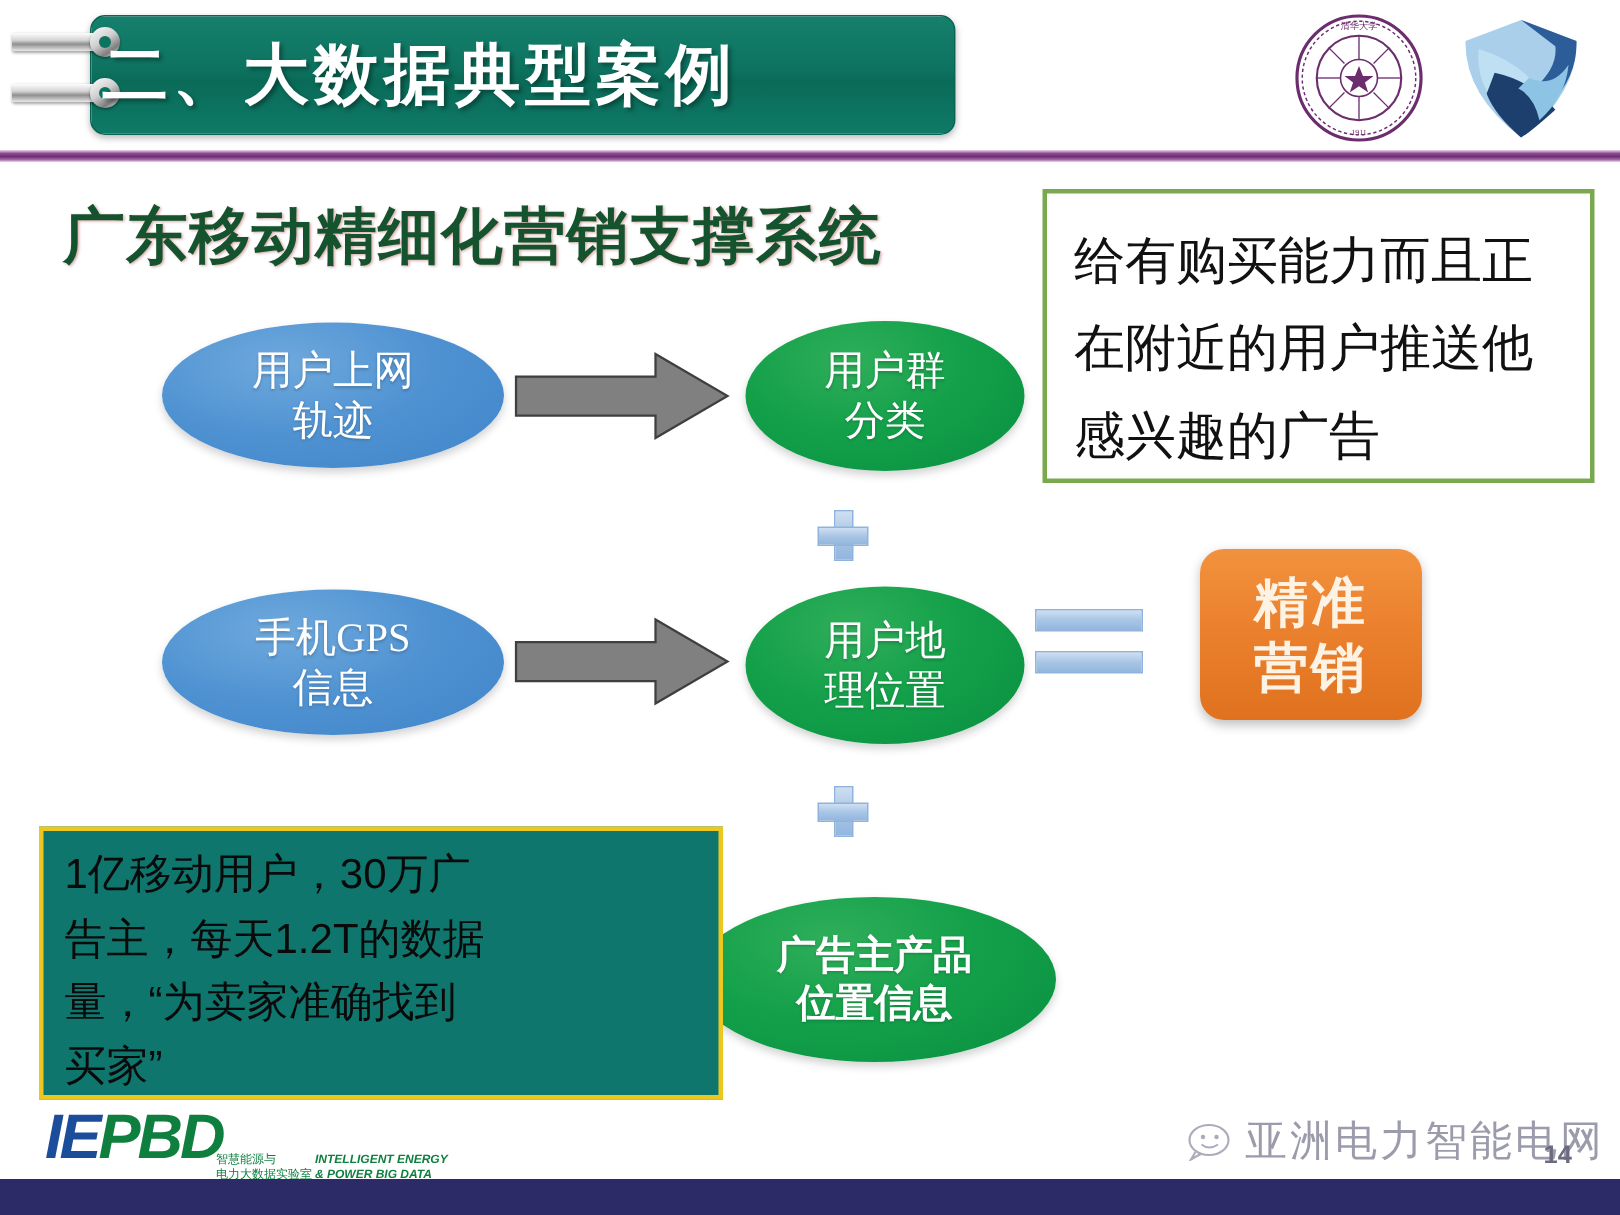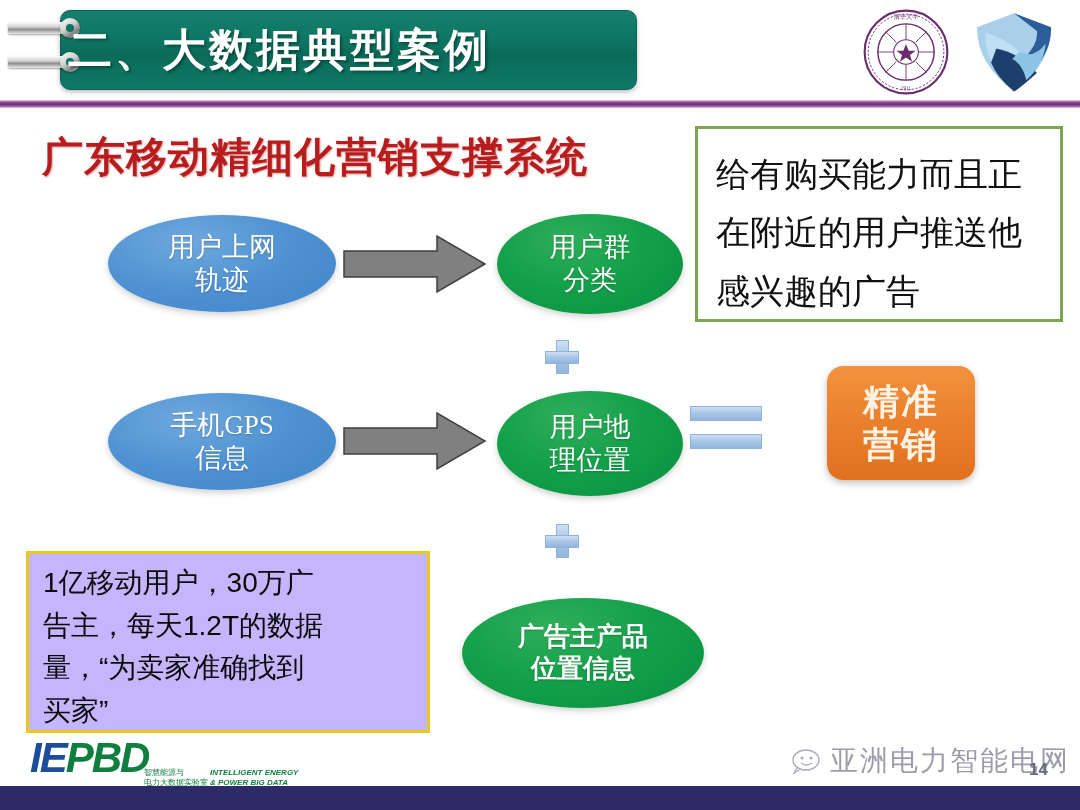--- a/index.html
+++ b/index.html
@@ -109,21 +109,21 @@
     position: absolute;
     left: 0; top: 108px;
     width: 1080px; height: 630px;
   }
 
   .section-title {
     position: absolute;
     left: 42px; top: 22px;
     font-size: 41px;
     font-weight: bold;
-    color: #b91c1c;
+    color: #14532d;
     letter-spacing: 1px;
     white-space: nowrap;
     text-shadow: 1px 1px 2px rgba(140,0,0,0.35);
   }
 
   
   .callout-green {
     position: absolute;
     left: 695px; top: 18px;
     width: 368px; height: 196px;
@@ -214,30 +214,29 @@
     box-shadow: 0 3px 7px rgba(0,0,0,0.25);
     display: flex;
     align-items: center;
     justify-content: center;
     text-align: center;
     color: #fdf3e5;
     font-size: 36px;
     font-weight: bold;
     line-height: 1.2;
     letter-spacing: 2px;
-    margin-left: 27px;
   }
 
   
   .callout-yellow {
     position: absolute;
     left: 26px; top: 443px;
-    width: 404px; height: 182px;
+    width: 456px; height: 182px;
     border: 3px solid #ecc81f;
-    background: #c4b5fd;
+    background: #0f766e;
     box-sizing: border-box;
     padding: 8px 10px 0 14px;
   }
   .callout-yellow .line {
     font-size: 28px;
     color: #0a0a0a;
     line-height: 1.52;
     white-space: nowrap;
   }
 

